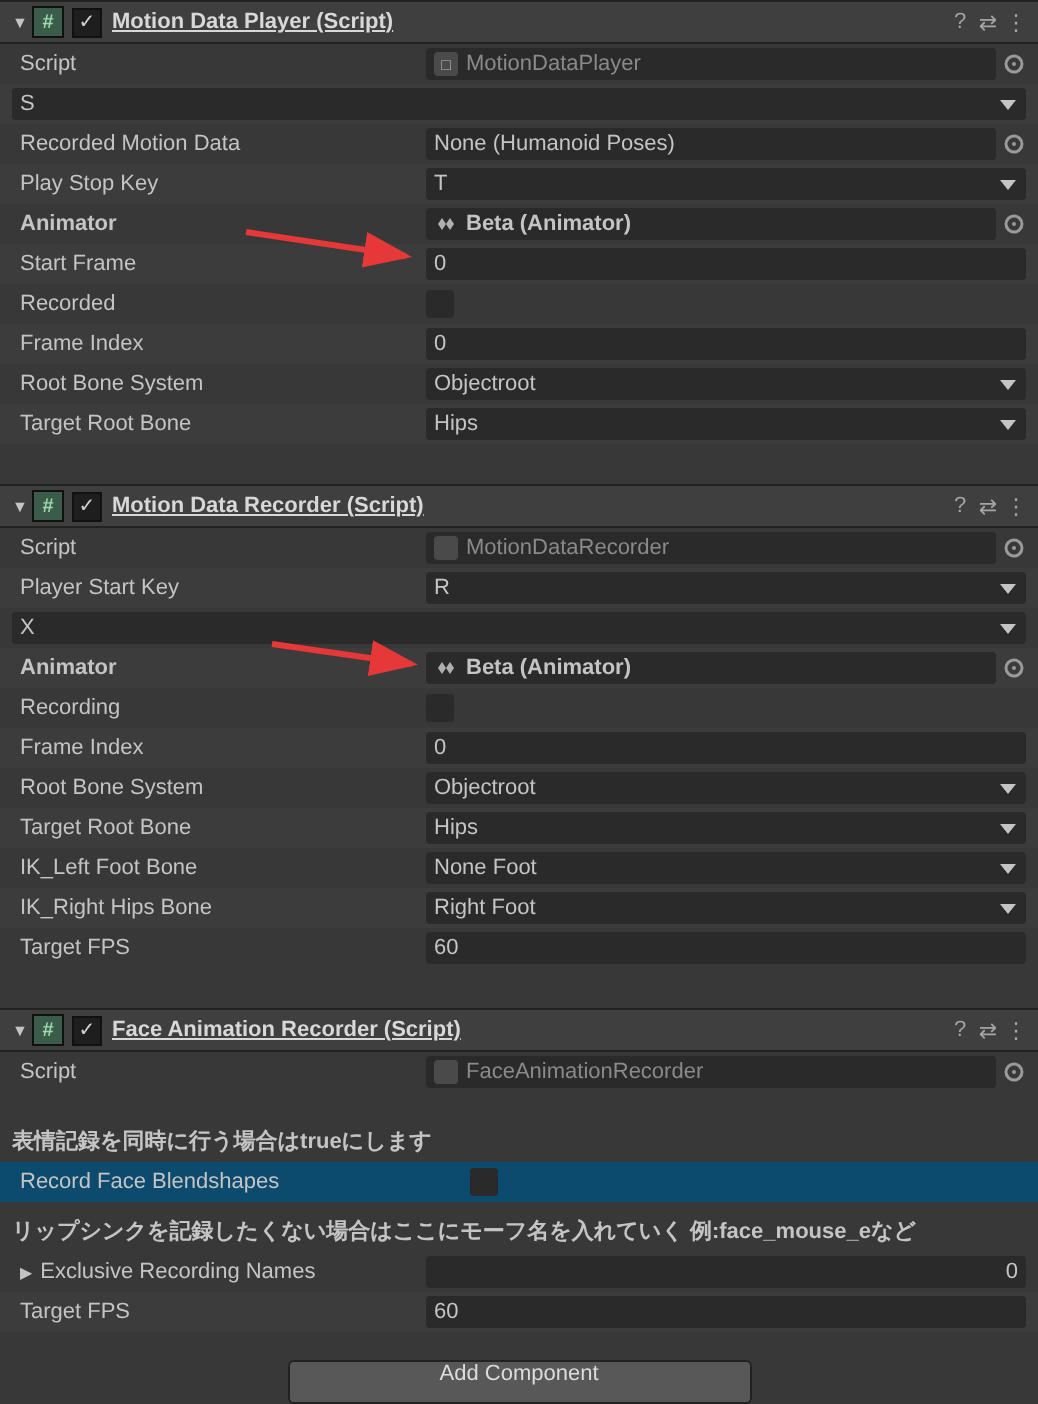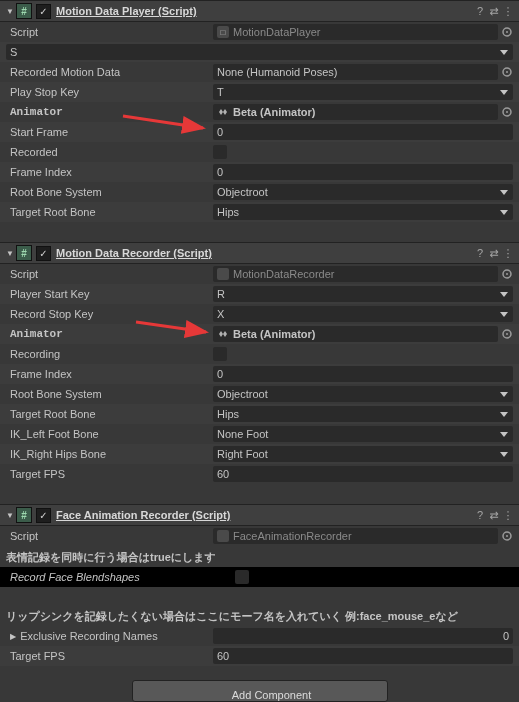--- a/index.html
+++ b/index.html
@@ -22,45 +22,45 @@
   .comp-header .fold{width:12px;text-align:center;font-size:8px;color:var(--text);}
   .comp-header .icon{width:14px;height:14px;background:#3b5c4a;border:1px solid #111;margin:0 3px 0 0;display:flex;align-items:center;justify-content:center;font-weight:bold;color:#9dd9af;font-size:10px;}
   .comp-header .cb{width:13px;height:13px;background:#1e1e1e;border:1px solid #111;margin:0 5px 0 1px;display:flex;align-items:center;justify-content:center;color:#d0d0d0;font-size:10px;}
   .comp-header .title{font-weight:bold;flex:1;color:#d8d8d8;text-decoration:underline;}
   .comp-header .ctl{width:14px;text-align:center;color:#a4a4a4;font-size:11px;}
   .row{
     display:flex;align-items:center;height:20px;
     padding:0 6px;
   }
   .row:nth-child(odd){background:var(--bg-alt);}
-  .row.force-dark{background:#000000;font-style:italic;}
+  .row.force-dark{background:#0c4a6e;}
   .label{width:203px;padding-left:4px;white-space:nowrap;overflow:hidden;text-overflow:ellipsis;}
-  .label.bold{font-weight:bold;font-family:Liberation Mono, monospace;}
+  .label.bold{font-weight:bold;}
   .value{flex:1;display:flex;align-items:center;}
   .obj-field,.dropdown,.input{
     background:var(--field-bg);border:none;color:var(--text);
     height:16px;width:100%;padding:0 4px;font-size:11px;
     display:flex;align-items:center;border-radius:2px;position:relative;
   }
   .obj-field .obj-icon{width:12px;height:12px;margin-right:4px;display:inline-flex;align-items:center;justify-content:center;}
   .obj-field .dim{color:var(--text-dim);}
   .dropdown::after{
     content:"";position:absolute;right:5px;top:6px;
     border-left:4px solid transparent;border-right:4px solid transparent;border-top:5px solid var(--text);
   }
   .input{outline:none;}
   .circle-btn{width:14px;height:14px;margin-left:2px;display:flex;align-items:center;justify-content:center;color:#a4a4a4;}
   .circle-btn svg{width:12px;height:12px;}
   .check-empty{width:14px;height:14px;background:var(--field-bg);border-radius:2px;}
   .spacer{height:20px;}
-  .info-row{padding:4px 6px 2px;font-size:11px;color:var(--text);line-height:15px;}
+  .info-row{padding:4px 6px 2px;font-size:11px;color:var(--text);line-height:15px;margin-top:14px;}
   .info-row.bold{font-weight:bold;}
   .add-btn{
-    margin:14px auto 10px;display:flex;align-items:flex-end;justify-content:center;
-    width:230px;height:20px;background:var(--btn-bg);color:#dcdcdc;border-radius:3px;border:1px solid #222;padding-left:24px;
+    margin:14px auto 10px;display:flex;align-items:flex-start;justify-content:center;
+    width:230px;height:20px;background:var(--btn-bg);color:#dcdcdc;border-radius:3px;border:1px solid #222;
   }
   .arrow{position:absolute;pointer-events:none;}
   .section{position:relative;}
   svg{display:block;}
 </style>
 </head>
 <body>
 
 <div class="panel">
 
@@ -237,21 +237,20 @@
     <div class="row">
       <div class="label">Player Start Key</div>
       <div class="value">
           <div class="dropdown">
             <span>R</span>
           </div>
         </div>
     </div>
 
     <div class="row">
-      <div class="label">Record Stop Key</div>
       <div class="value">
           <div class="dropdown">
             <span>X</span>
           </div>
         </div>
     </div>
 
     <div class="row">
       <div class="label bold">Animator</div>
       <div class="value">
@@ -378,21 +377,21 @@
 
     <div class="info-row bold force-dark">表情記録を同時に行う場合はtrueにします</div>
 
     <div class="row force-dark">
       <div class="label" style="width:225px;">Record Face Blendshapes</div>
       <div class="value">
           <div class="check-empty"></div>
         </div>
     </div>
 
-    <div class="info-row bold" style="margin-top:18px;">リップシンクを記録したくない場合はここにモーフ名を入れていく 例:face_mouse_eなど</div>
+    <div class="info-row bold" style="margin-top:4px;">リップシンクを記録したくない場合はここにモーフ名を入れていく 例:face_mouse_eなど</div>
 
     <div class="row">
       <div class="label" style="width:203px;display:flex;align-items:center;">
         <span style="font-size:8px;margin-right:4px;">▶</span>
         <span>Exclusive Recording Names</span>
       </div>
       <div class="value">
           <div class="input" style="text-align:right;justify-content:flex-end;">
             <span>0</span>
           </div>

